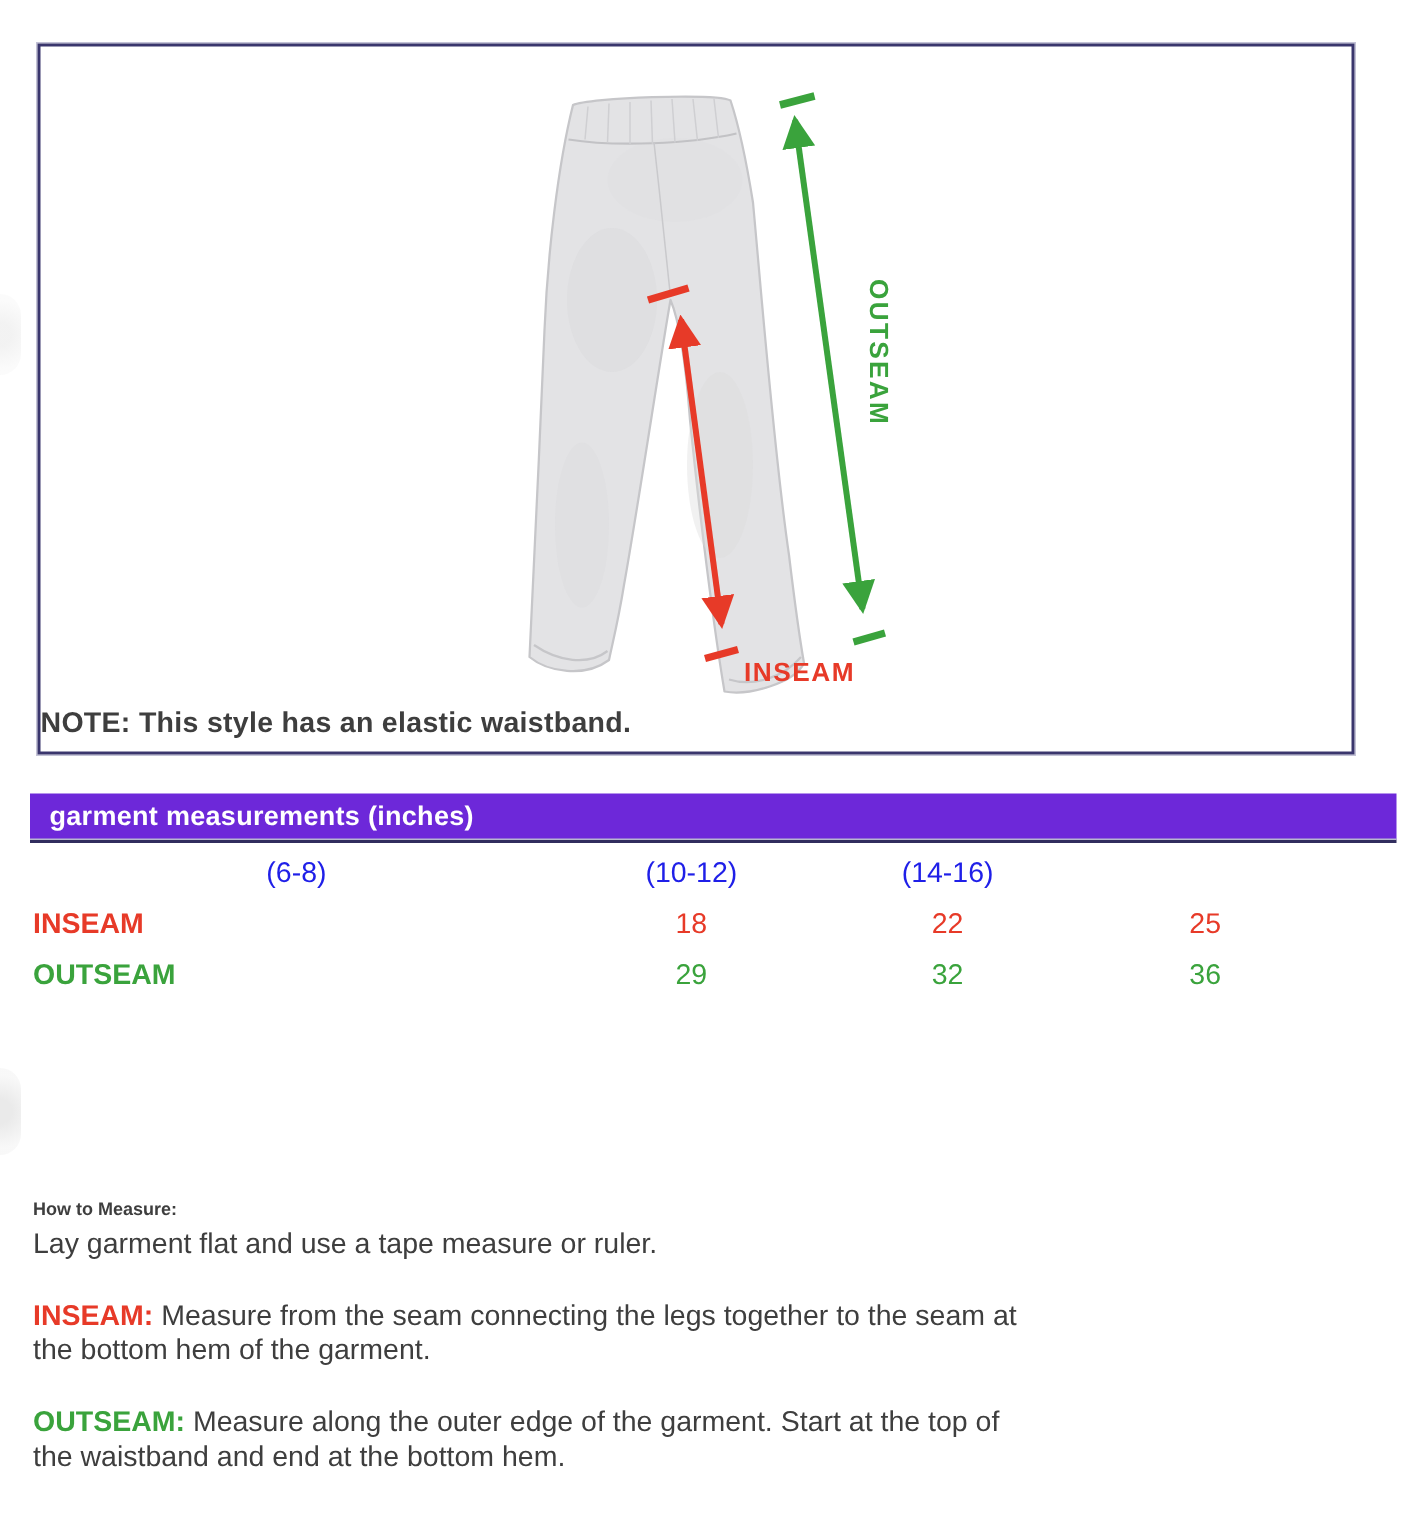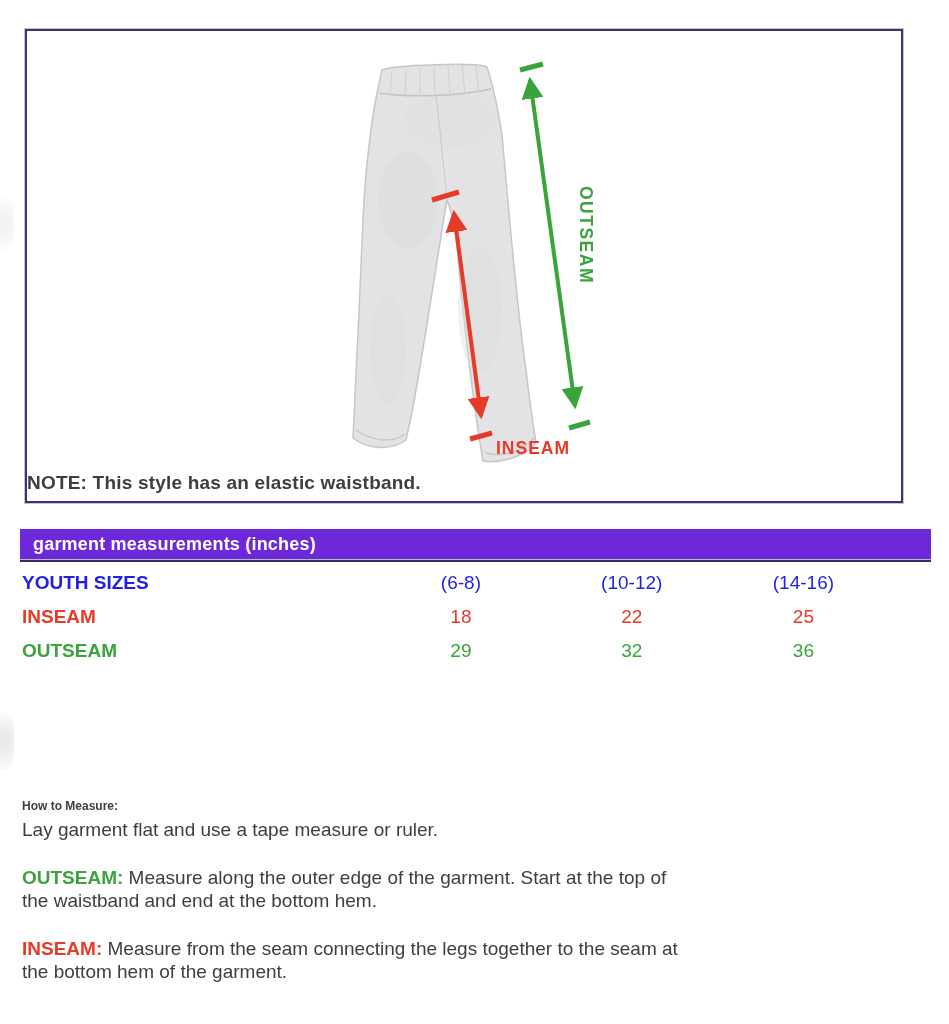--- a/index.html
+++ b/index.html
@@ -137,21 +137,20 @@
   </div>
 
   <div class="table-section">
     <div class="table-title">garment measurements (inches)</div>
 
 
     <div class="navy-rule"></div>
 
     <div class="body-rows">
       <div class="trow data-row row-blue">
-        <div class="c0">YOUTH SIZES</div>
         <div class="c1">(6-8)</div>
         <div class="c2">(10-12)</div>
         <div class="c3">(14-16)</div>
         <div></div>
       </div>
       <div class="trow data-row row-red">
         <div class="c0">INSEAM</div>
         <div class="c1">18</div>
         <div class="c2">22</div>
         <div class="c3">25</div>
@@ -164,18 +163,18 @@
         <div class="c3">36</div>
         <div></div>
       </div>
     </div>
   </div>
 
   <div class="howto">
     <h3>How to Measure:</h3>
     <p>Lay garment flat and use a tape measure or ruler.</p>
 
+    <p class="para"><span class="lbl-red">INSEAM:</span><span> Measure from the seam connecting the legs together to the seam at the bottom hem of the garment.</span></p>
+
     <p class="para"><span class="lbl-green">OUTSEAM:</span><span> Measure along the outer edge of the garment. Start at the top of the waistband and end at the bottom hem.</span></p>
-
-    <p class="para"><span class="lbl-red">INSEAM:</span><span> Measure from the seam connecting the legs together to the seam at the bottom hem of the garment.</span></p>
   </div>
 
 </div>
 
 </body></html>

